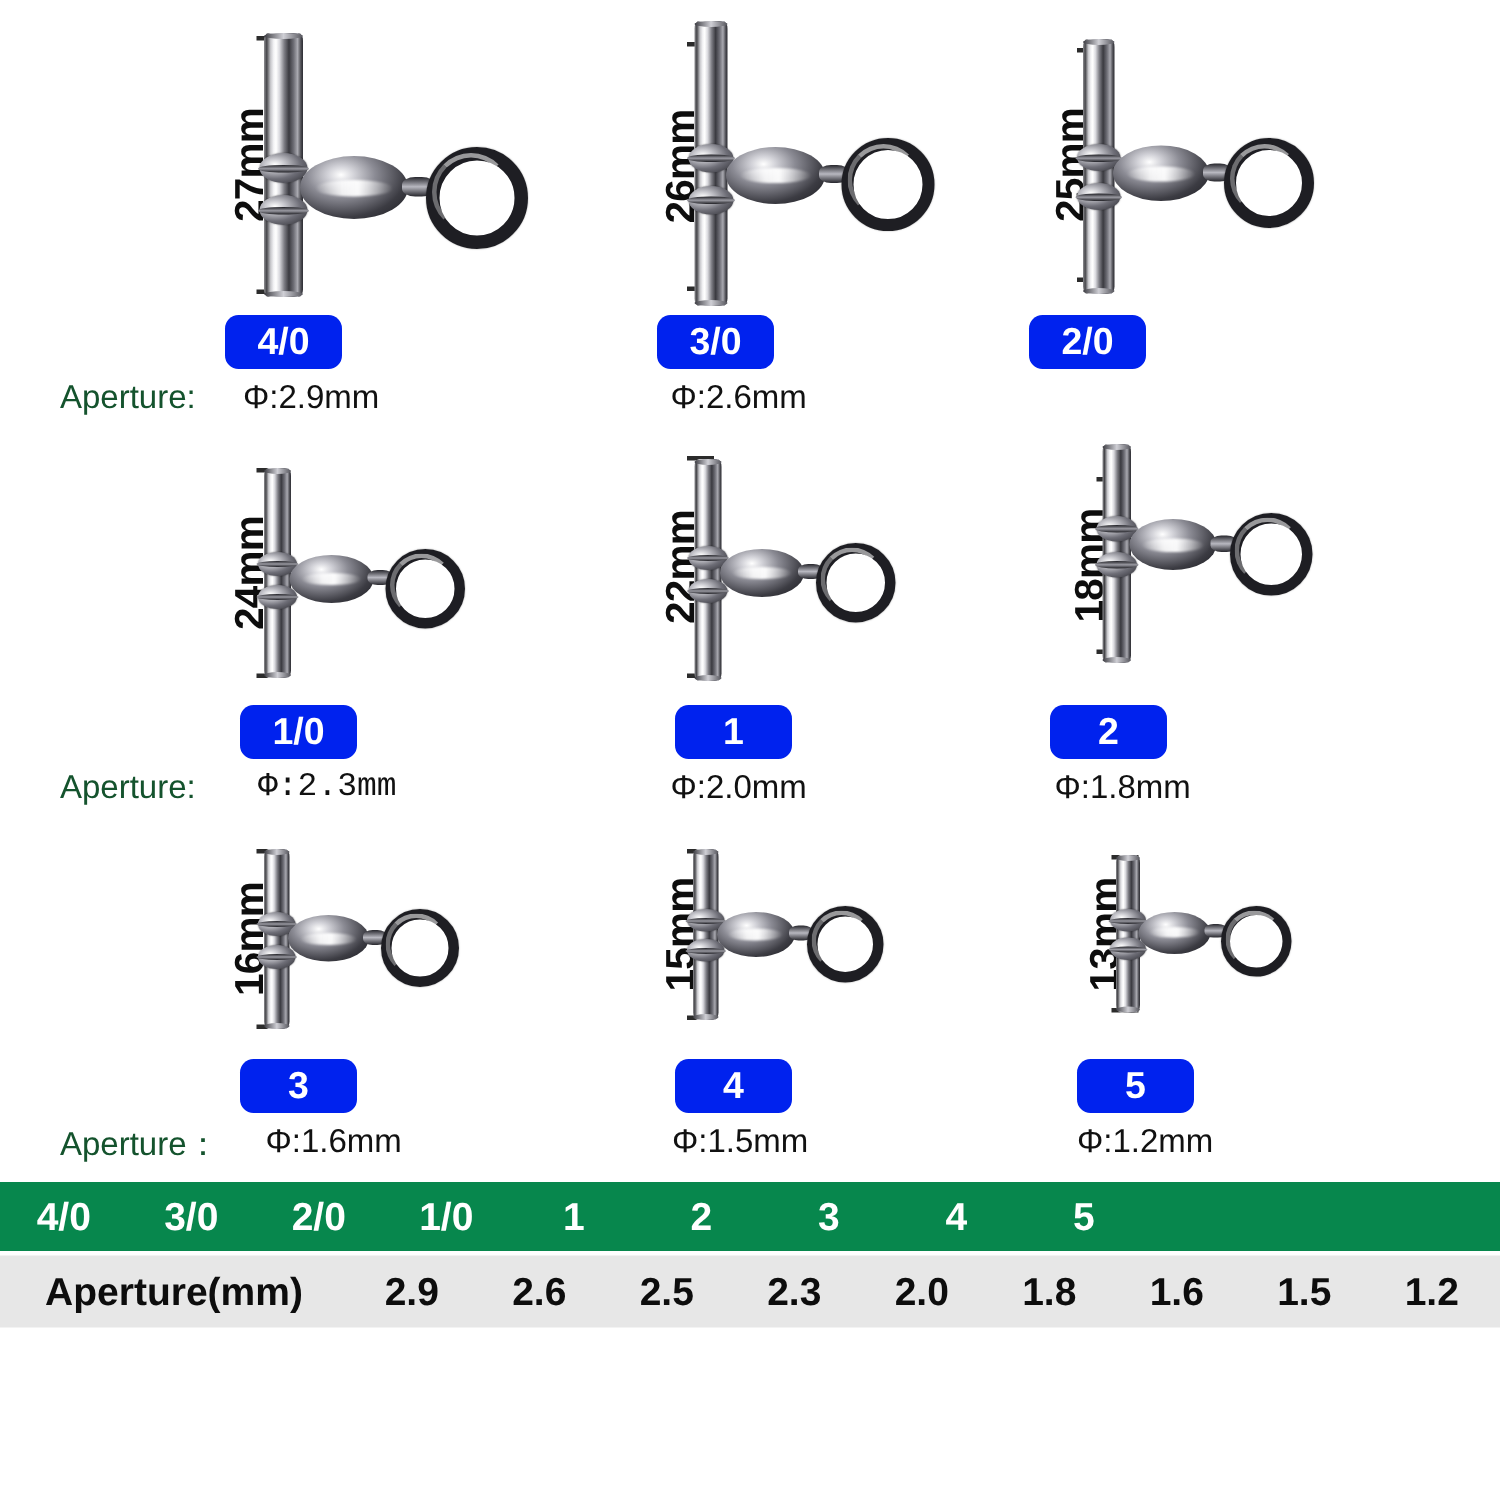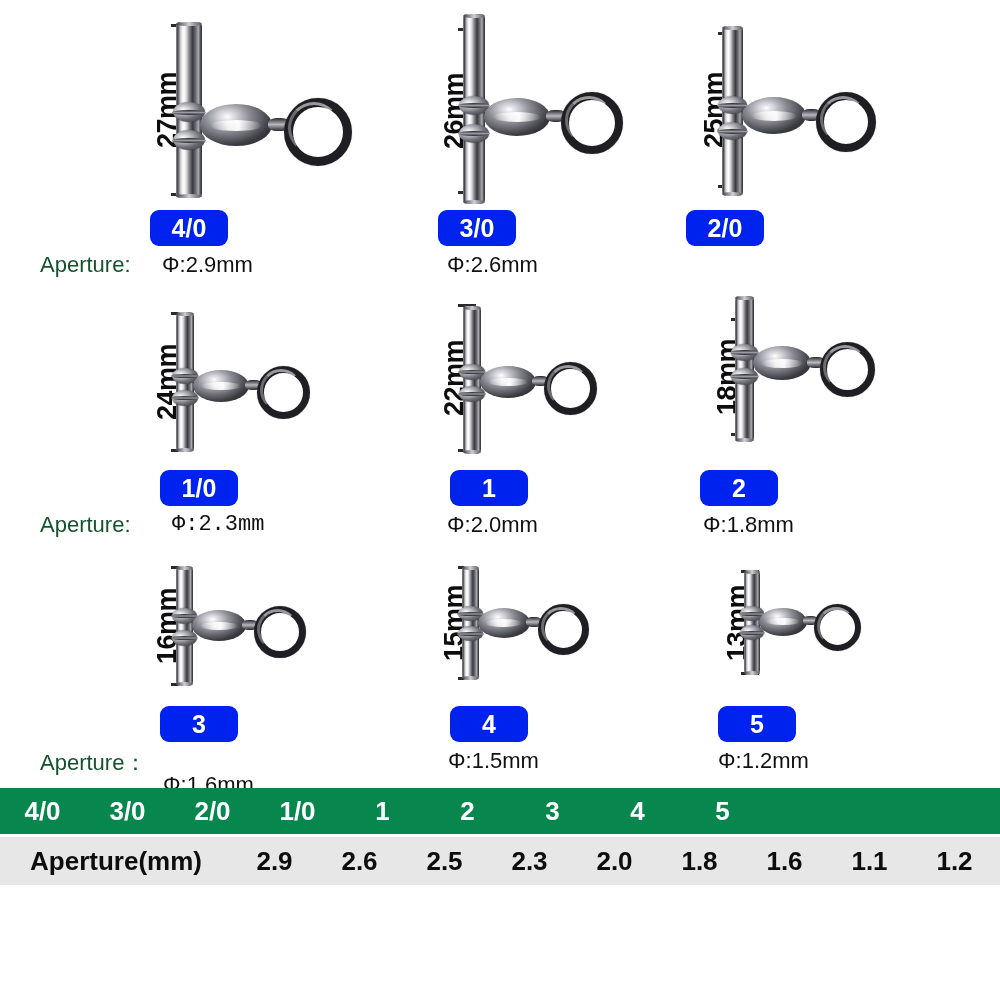--- a/index.html
+++ b/index.html
@@ -435,21 +435,21 @@
         <div class="neck" style="left:66px; top:54px; width:16px; height:10px;"></div>
         <div class="eye" style="left:78px; top:40px; width:38px; height:38px; border-width:7px;"></div>
         <div class="eye-gloss" style="left:81px; top:43px; width:35px; height:35px; border-width:3px;"></div>
       </div>
     </div>
     <div class="badge-row">
       <div class="badge" style="left:160px;">3</div>
     </div>
     <div class="aperture-row">
       <span class="aperture-label">Aperture：</span>
-      <span class="aperture-value" style="left:163px;margin-top:24px;">Φ:1.6mm</span>
+      <span class="aperture-value" style="left:177px;">Φ:1.6mm</span>
     </div>
   </div>
 
   <div class="cell prow2 pcol1">
     <div class="figure" style="height:158px;">
       <div class="dim" style="left:135px; top:18px; height:114px;">
         <div class="dim-line"></div>
         <div class="dim-cap top"></div>
         <div class="dim-cap bot"></div>
         <div class="dim-label">15mm</div>
@@ -523,16 +523,16 @@
 
   <div class="trow tbody-row">
     <div class="tcell label">Aperture(mm)</div>
     <div class="tcell val">2.9</div>
     <div class="tcell val">2.6</div>
     <div class="tcell val">2.5</div>
     <div class="tcell val">2.3</div>
     <div class="tcell val">2.0</div>
     <div class="tcell val">1.8</div>
     <div class="tcell val">1.6</div>
-    <div class="tcell val">1.1</div>
+    <div class="tcell val">1.5</div>
     <div class="tcell val">1.2</div>
   </div>
 </div>
 
 </body></html>

